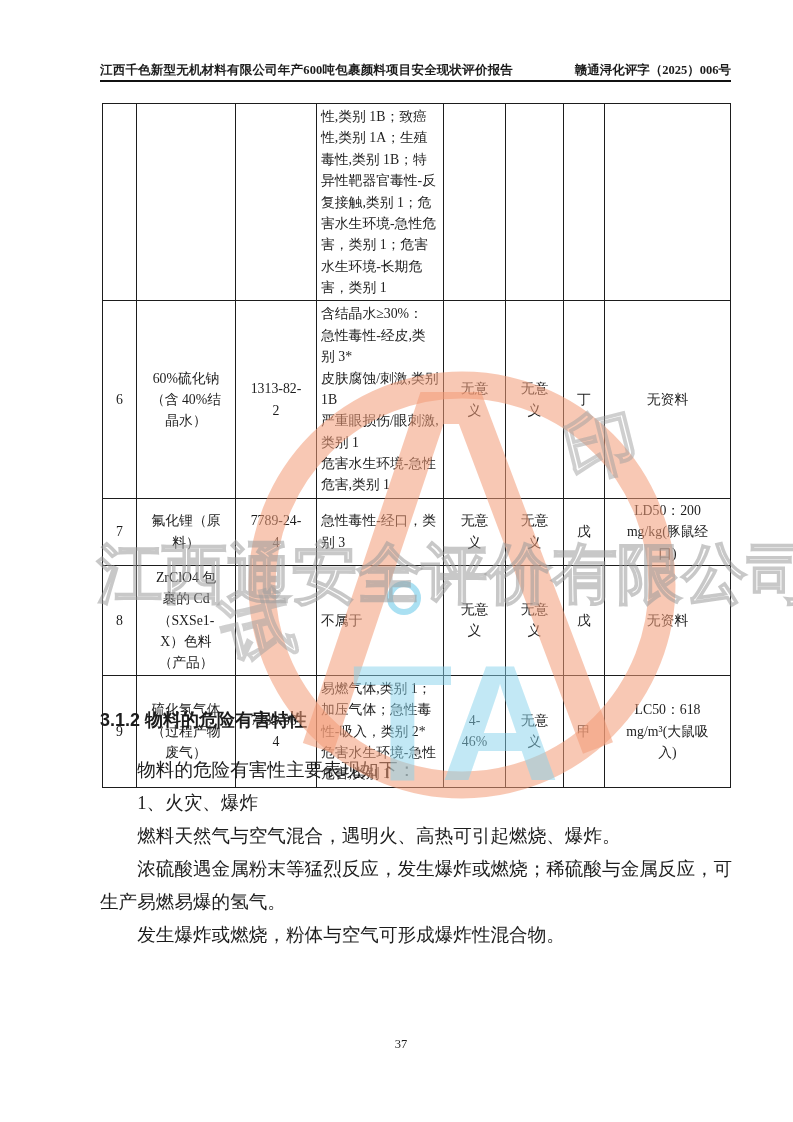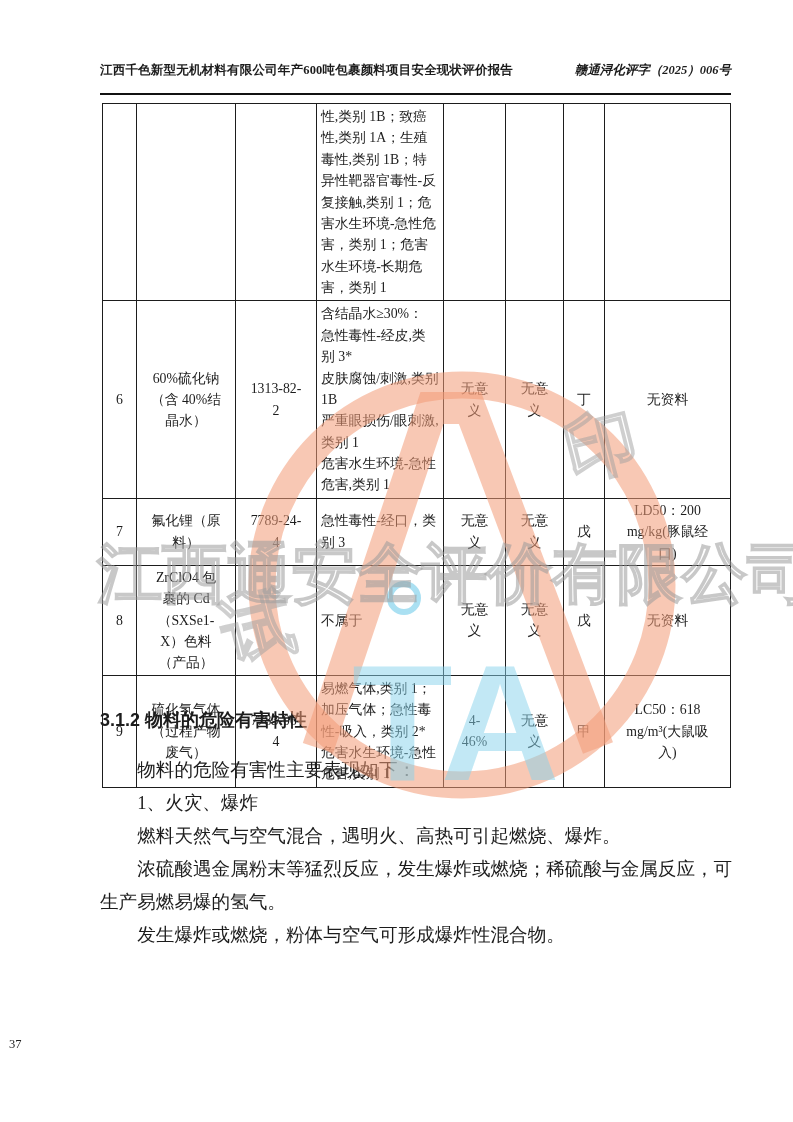--- a/index.html
+++ b/index.html
@@ -10,25 +10,25 @@
     background:#ffffff;
     font-family:"Liberation Serif","DejaVu Serif",serif;
     color:#1c1c1c;
     overflow:hidden;
   }
   
   .header{
     position:absolute;left:100px;top:62px;width:631px;
     display:flex;justify-content:space-between;align-items:flex-end;
     border-bottom:2px solid #111;
-    padding-bottom:14px;
+    padding-bottom:1px;
     font-size:12.5px;font-weight:bold;
   }
   .header .hl{letter-spacing:0.2px;}
-  .header .hr{white-space:nowrap;font-style:italic;}
+  .header .hr{white-space:nowrap;}
   
   .doc-table{
     position:absolute;left:102px;top:103px;
     border-collapse:collapse;table-layout:fixed;
     width:628px;
     font-size:13.8px;
   }
   .doc-table td{
     border:1px solid #1d1d1d;
     text-align:center;vertical-align:middle;
@@ -49,21 +49,21 @@
   }
   .sec-heading{
     font-weight:bold;
     font-family:"Liberation Sans","DejaVu Sans",sans-serif;
     font-size:18px;
     margin:0 0 16px 0;
   }
   .section p{margin:0;text-indent:2em;}
   .pagenum{
     position:absolute;left:9px;right:0;top:1037px;
-    text-align:left;font-size:12.5px;
+    text-align:center;font-size:12.5px;
   }
   
   .wm{position:absolute;inset:0;pointer-events:none;z-index:6;}
   .wm-company{
     position:absolute;left:97px;top:530px;width:640px;
     font-size:65px;font-weight:bold;white-space:nowrap;
     font-family:"Liberation Sans","DejaVu Sans",sans-serif;
     color:transparent;
     -webkit-text-stroke:1.5px rgba(155,155,155,0.55);
     letter-spacing:0px;

